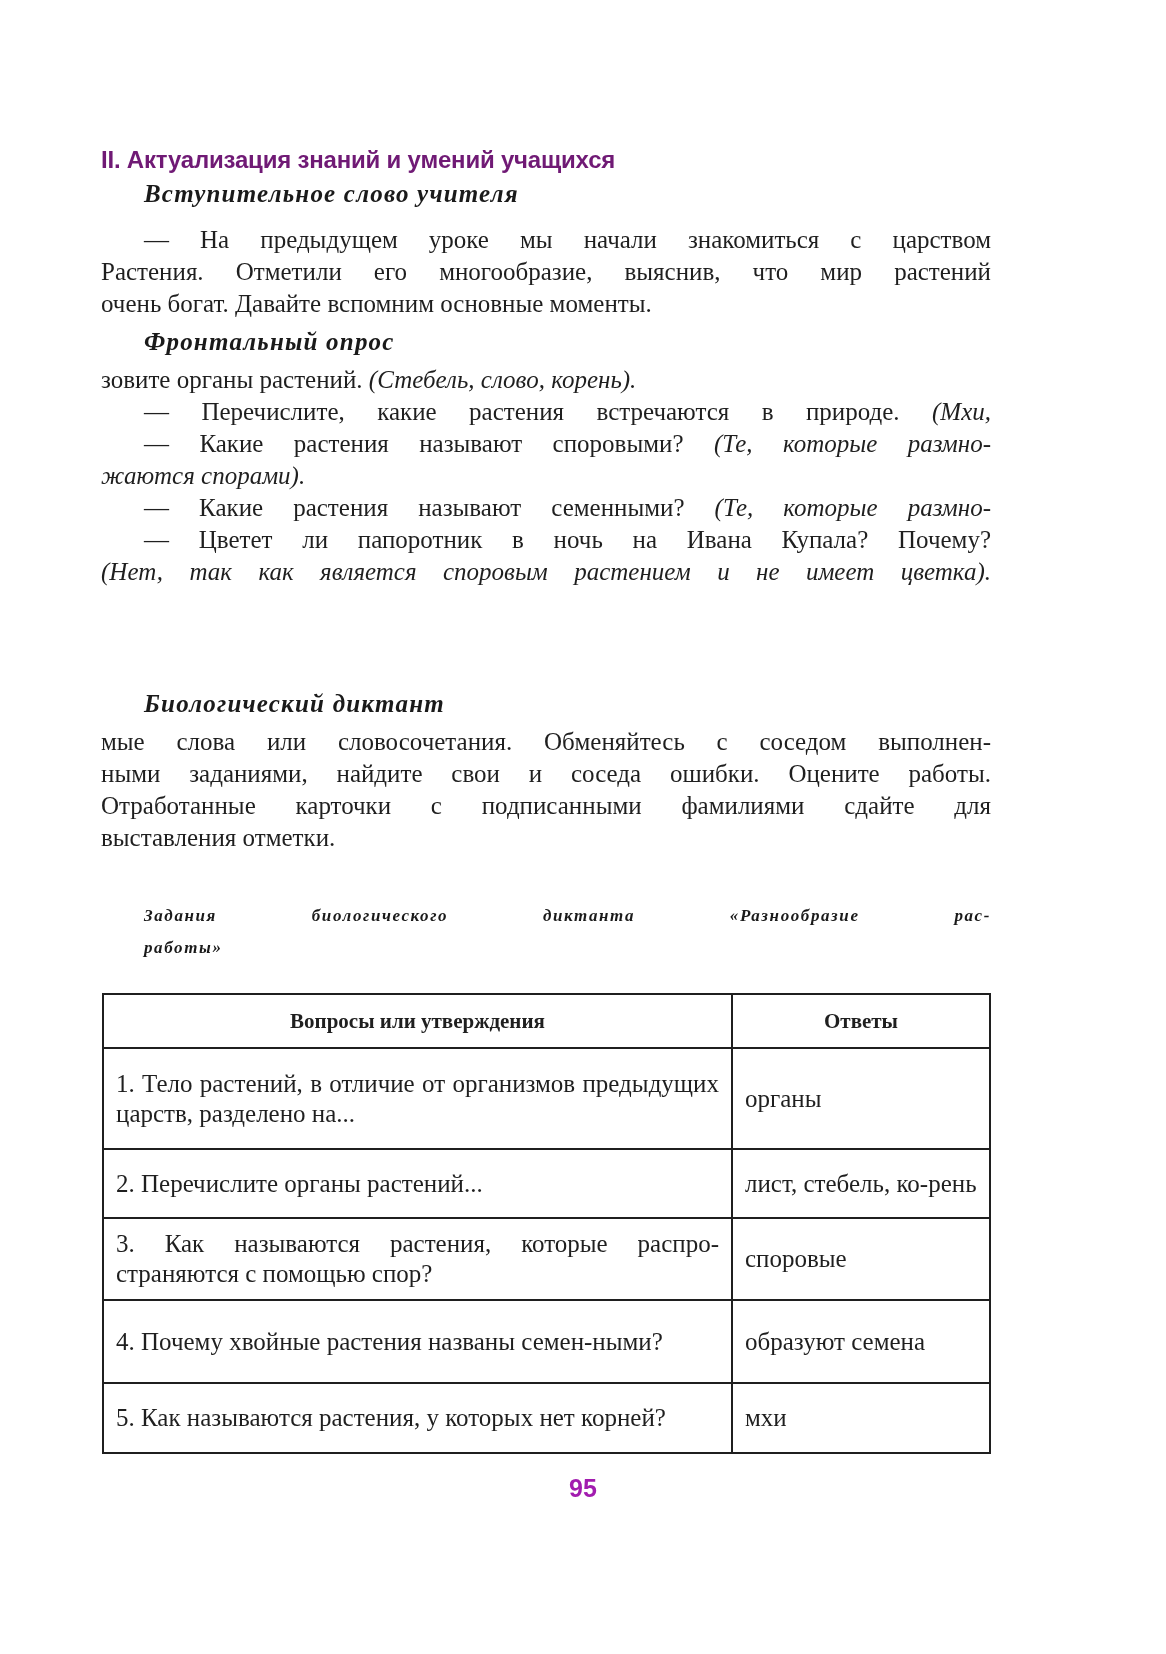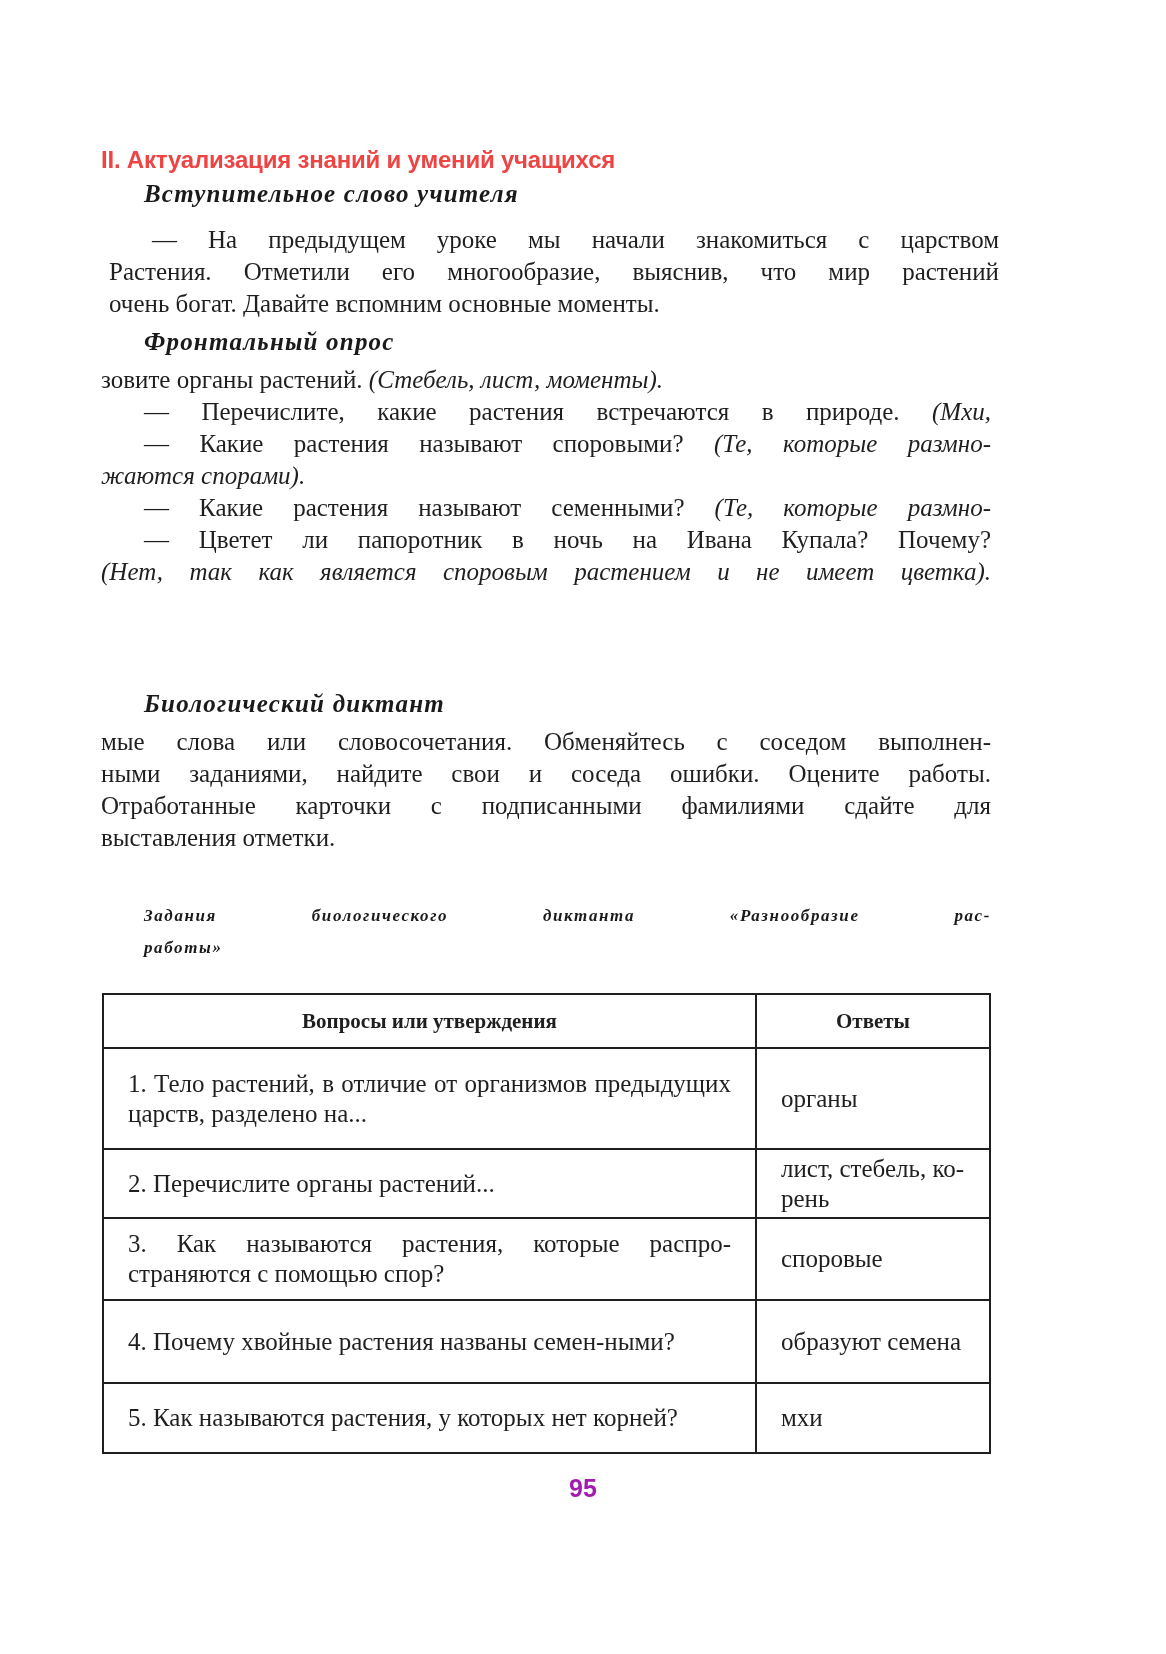--- a/index.html
+++ b/index.html
@@ -23,21 +23,21 @@
   }
   .section-title {
     position: absolute;
     left: 0;
     top: 146px;
     font-family: "Liberation Sans", "DejaVu Sans", sans-serif;
     font-weight: bold;
     font-size: 24px;
     letter-spacing: -0.2px;
     white-space: nowrap;
-    color: #ef4444;
+    color: #701a75;
   }
   .subhead {
     position: absolute;
     left: 43px;
     font-family: "Liberation Serif", "DejaVu Serif", serif;
     font-weight: bold;
     font-style: italic;
     font-size: 25px;
     letter-spacing: 1.2px;
     white-space: nowrap;
@@ -84,21 +84,21 @@
     left: 102px;
     top: 993px;
     width: 889px;
     border-collapse: collapse;
     font-family: "Liberation Serif", "DejaVu Serif", serif;
     font-size: 25px;
     color: #1f1f1f;
   }
   table.dict th, table.dict td {
     border: 2.5px solid #1f1f1f;
-    padding: 0 24px;
+    padding: 0 12px;
     vertical-align: middle;
     line-height: 30px;
   }
   table.dict th {
     height: 52px;
     font-size: 21px;
     font-weight: bold;
     text-align: center;
   }
   table.dict td.q {
@@ -128,29 +128,29 @@
   }
 </style>
 </head>
 <body>
 
 <div class="page">
 
   <div class="section-title">II. Актуализация знаний и умений учащихся</div>
 
   <div class="subhead" style="top:180px;">Вступительное слово учителя</div>
-  <div class="para" style="top:224px;margin-left:8px;">
+  <div class="para" style="top:224px;">
     <span class="line indent1">— На предыдущем уроке мы начали знакомиться с царством</span>
     <span class="line">Растения. Отметили его многообразие, выяснив, что мир растений</span>
     <span class="line last">очень богат. Давайте вспомним основные моменты.</span>
   </div>
 
   <div class="subhead" style="top:328px;">Фронтальный опрос</div>
   <div class="para" style="top:364px;">
-    <span class="line last"><span>зовите органы растений. </span><i>(Стебель, лист, моменты).</i></span>
+    <span class="line last"><span>зовите органы растений. </span><i>(Стебель, слово, корень).</i></span>
 
     <span class="line indent1"><span>— Перечислите, какие растения встречаются в природе. </span><i>(Мхи,</i></span>
 
     <span class="line indent1"><span>— Какие растения называют споровыми? </span><i>(Те, которые размно-</i></span>
     <span class="line last"><i>жаются спорами).</i></span>
 
     <span class="line indent1"><span>— Какие растения называют семенными? </span><i>(Те, которые размно-</i></span>
 
     <span class="line indent1">— Цветет ли папоротник в ночь на Ивана Купала? Почему?</span>
     <span class="line"><i>(Нет, так как является споровым растением и не имеет цветка).</i></span>

